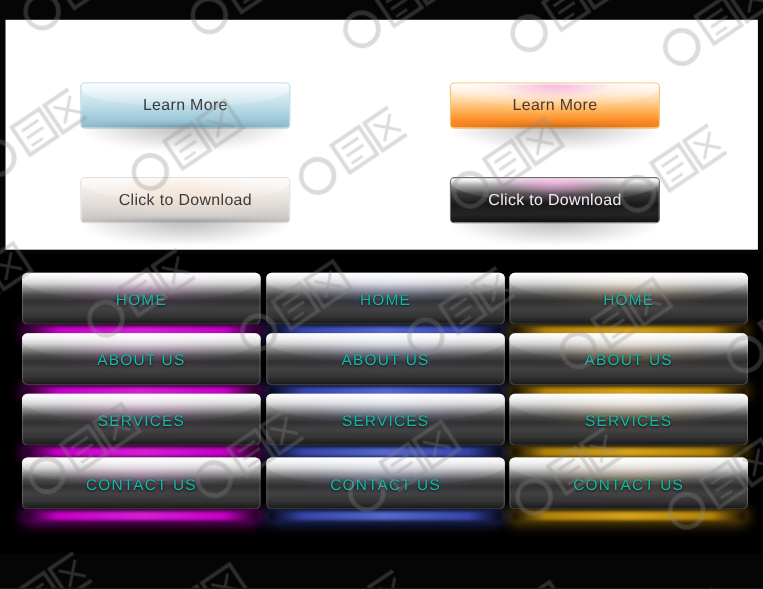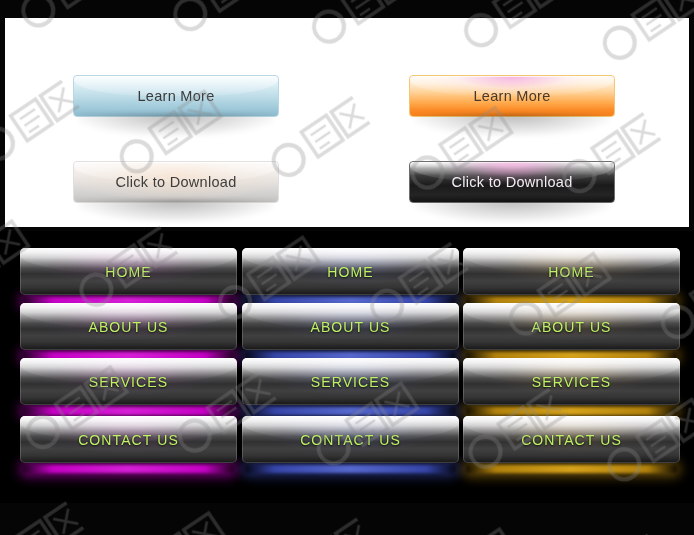--- a/index.html
+++ b/index.html
@@ -29,21 +29,21 @@
     left: 5px;
     top: 18px;
     width: 684px;
     height: 209px;
     background: #ffffff;
     overflow: hidden;
   }
 
   .cta-btn {
     position: absolute;
-    width: 206px;
+    width: 191px;
     height: 42px;
     border-radius: 4px;
     box-sizing: border-box;
     display: flex;
     align-items: center;
     justify-content: center;
     font-size: 14.5px;
     letter-spacing: .3px;
     cursor: pointer;
     overflow: visible;
@@ -194,21 +194,21 @@
 
   .nav-btn {
     position: absolute;
     left: 0;
     width: 217px;
     height: 47px;
     border-radius: 5px;
     display: flex;
     align-items: center;
     justify-content: center;
-    color: #bef264;
+    color: #14b8a6;
     font-size: 14px;
     letter-spacing: 1.1px;
     cursor: pointer;
     box-sizing: border-box;
     overflow: visible;
   }
   .nav-btn .lbl {
     position: relative;
     z-index: 5;
     text-shadow: 0 1px 2px rgba(0,0,0,.75);

